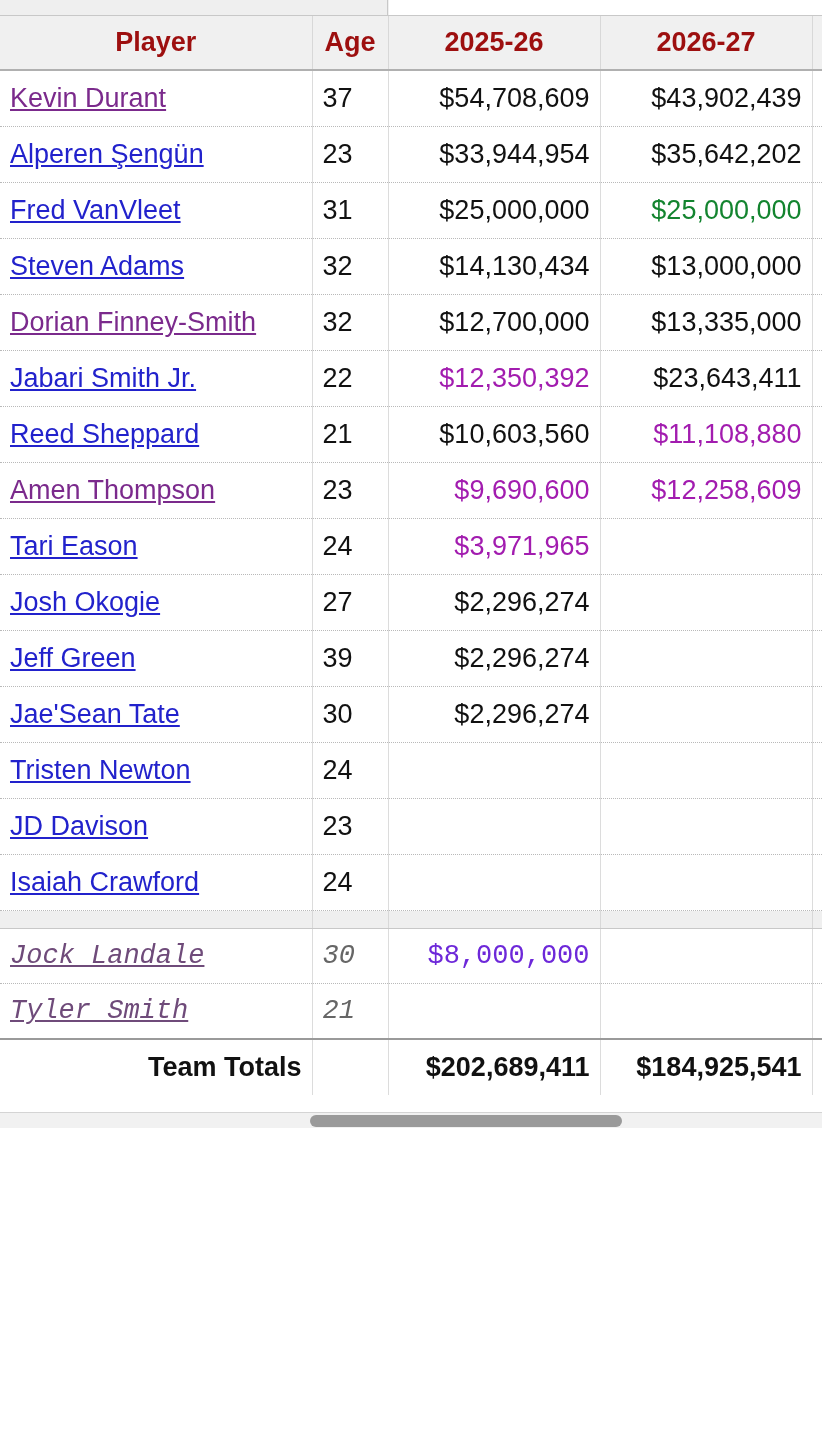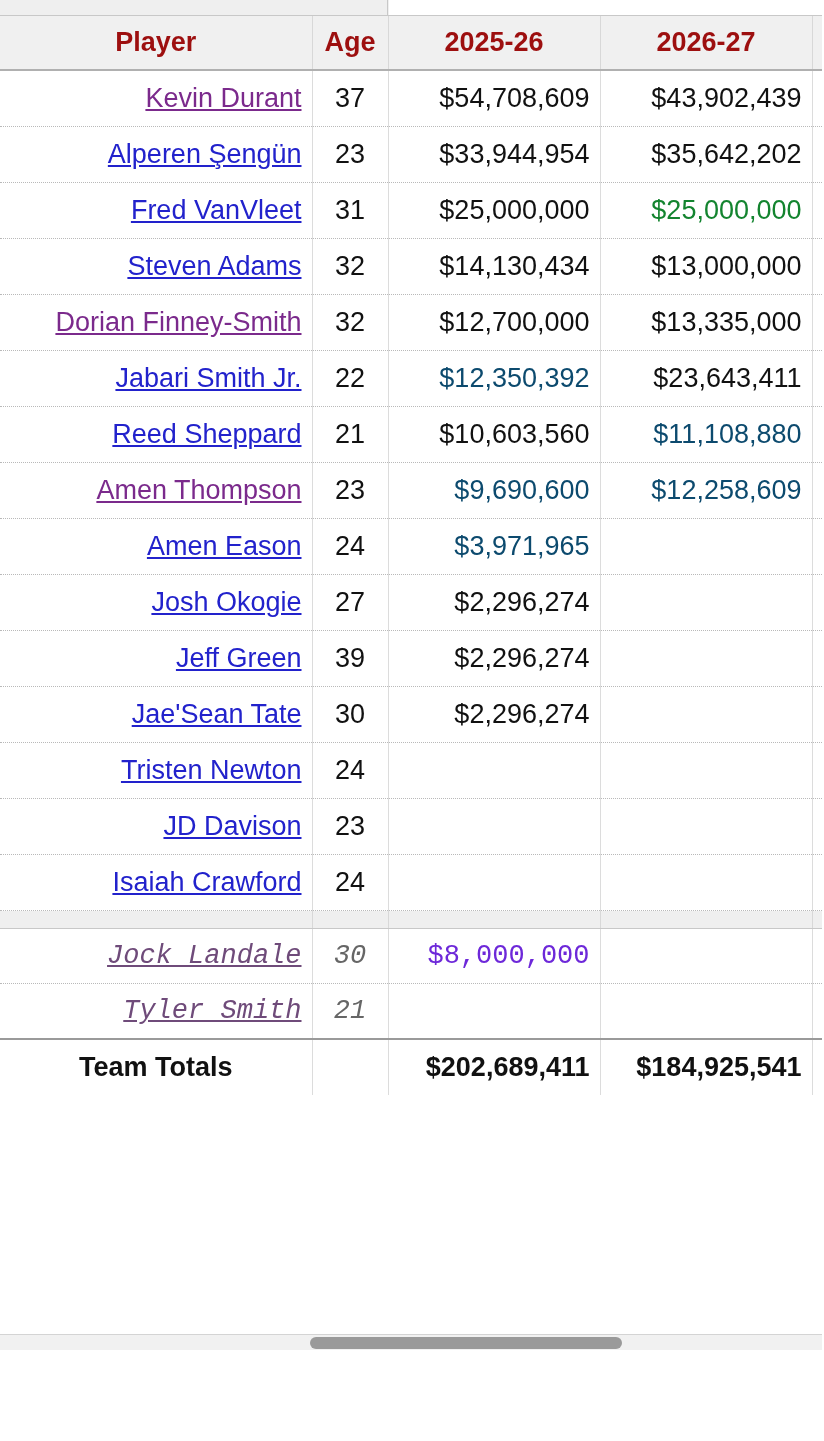--- a/index.html
+++ b/index.html
@@ -5,21 +5,21 @@
   * { box-sizing: border-box; }
   html, body {
     margin: 0;
     padding: 0;
     width: 824px;
     background: #ffffff;
     font-family: "Liberation Sans", sans-serif;
   }
   #root {
     width: 824px;
-    height: 1350px;
+    height: 1128px;
     position: relative;
     overflow: hidden;
     background: #ffffff;
   }
 
   
   .top-strip {
     height: 16px;
     background: #efefef;
     border-bottom: 1px solid #c8c8c8;
@@ -65,32 +65,32 @@
 
   table.salary td {
     padding: 12px 10px;
     border-bottom: 1px dotted #b9b9b9;
     border-right: 1px solid #dcdcdc;
     font-size: 27px;
     color: #111111;
     white-space: nowrap;
     overflow: hidden;
   }
-  td.player { text-align: right; }
-  td.age { text-align: center; }
+  td.player { text-align: left; }
+  td.age { text-align: left; }
   td.money { text-align: right; }
 
   a.playerlink {
     color: #2222cc;
     text-decoration: underline;
   }
   a.playerlink.visited { color: #7b2a8c; }
 
   .money.green { color: #13842f; }
-  .money.blue  { color: #0c4a6e; }
+  .money.blue  { color: #a21caf; }
 
   
   tr.sep td {
     background: #efefef;
     height: 18px;
     padding: 0;
     border-bottom: 1px solid #c8c8c8;
     border-right: 1px solid #d8d8d8;
   }
   tr.dead td {
@@ -105,21 +105,21 @@
     text-decoration: underline;
   }
 
   tr.totals td {
     font-weight: bold;
     border-top: 2px solid #9a9a9a;
     border-bottom: none;
     background: #ffffff;
     font-size: 27px;
   }
-  tr.totals td.player { text-align: center; }
+  tr.totals td.player { text-align: right; }
 
   
   .hscroll {
     position: absolute;
     left: 0; right: 0; bottom: 0;
     height: 16px;
     background: #f1f1f1;
     border-top: 1px solid #d4d4d4;
   }
   .hscroll .thumb {
@@ -226,21 +226,21 @@
       <tr>
         <td class="player"><a class="playerlink visited" href="#">Amen Thompson</a></td>
         <td class="age">23</td>
         <td class="money blue">$9,690,600</td>
         <td class="money blue">$12,258,609</td>
         <td class="money"></td>
       </tr>
 
 
       <tr>
-        <td class="player"><a class="playerlink" href="#">Amen Eason</a></td>
+        <td class="player"><a class="playerlink" href="#">Tari Eason</a></td>
         <td class="age">24</td>
         <td class="money blue">$3,971,965</td>
         <td class="money"></td>
         <td class="money"></td>
       </tr>
 
 
       <tr>
         <td class="player"><a class="playerlink" href="#">Josh Okogie</a></td>
         <td class="age">27</td>

